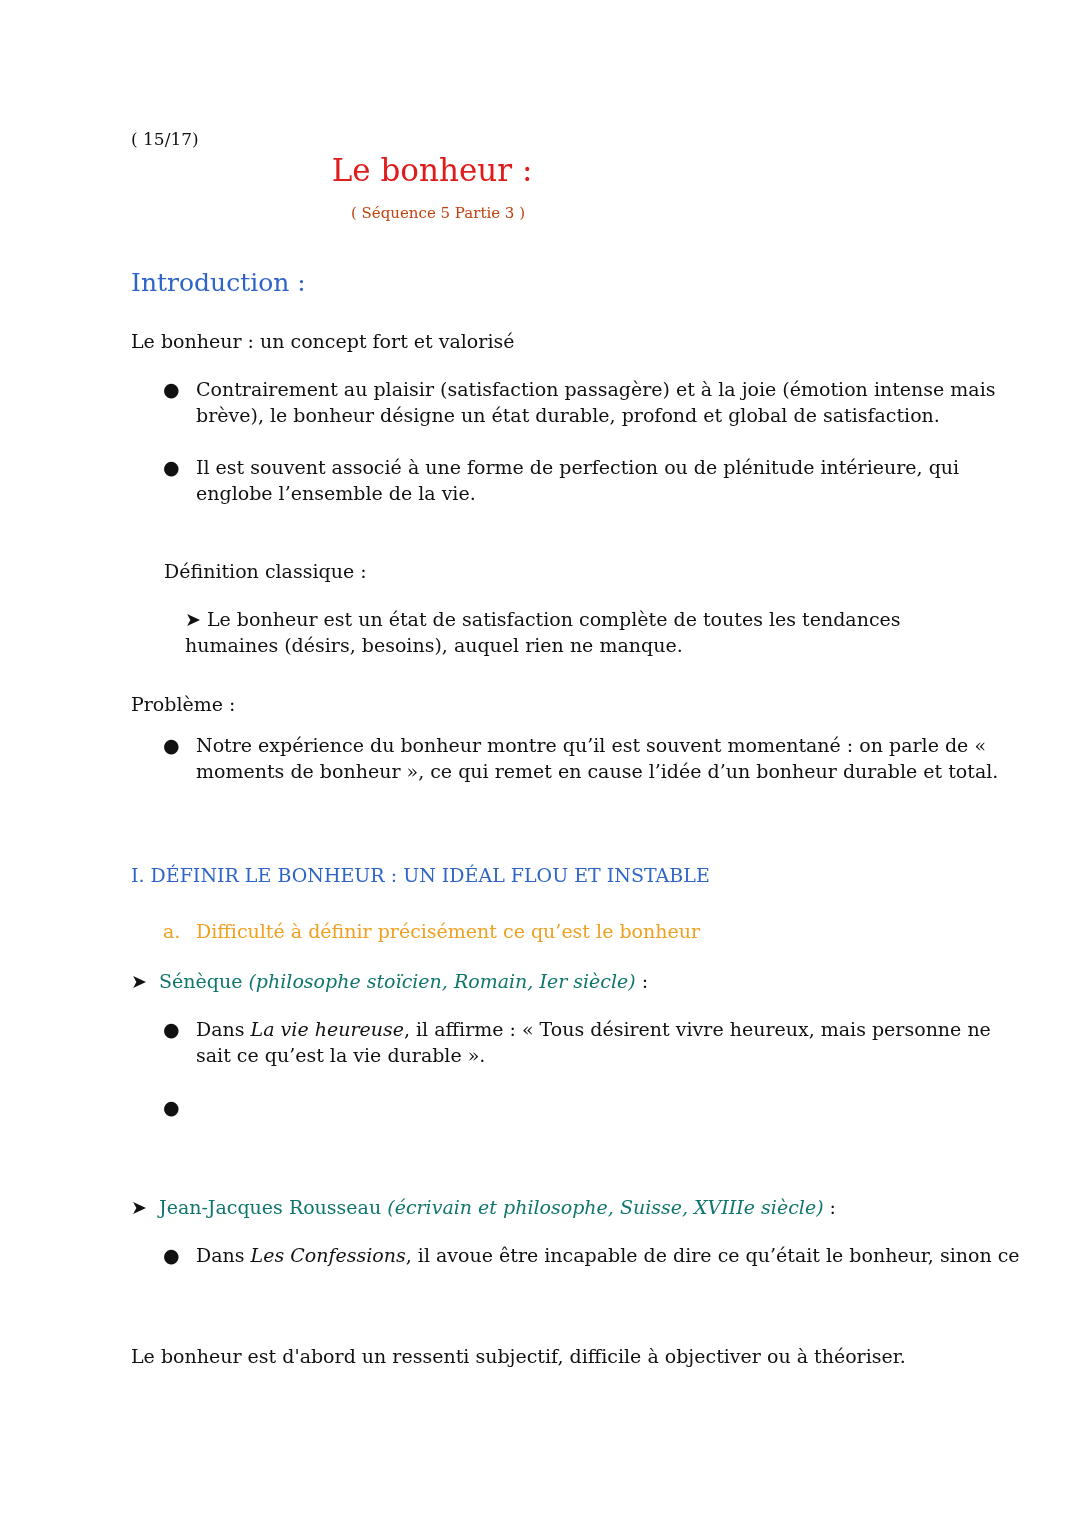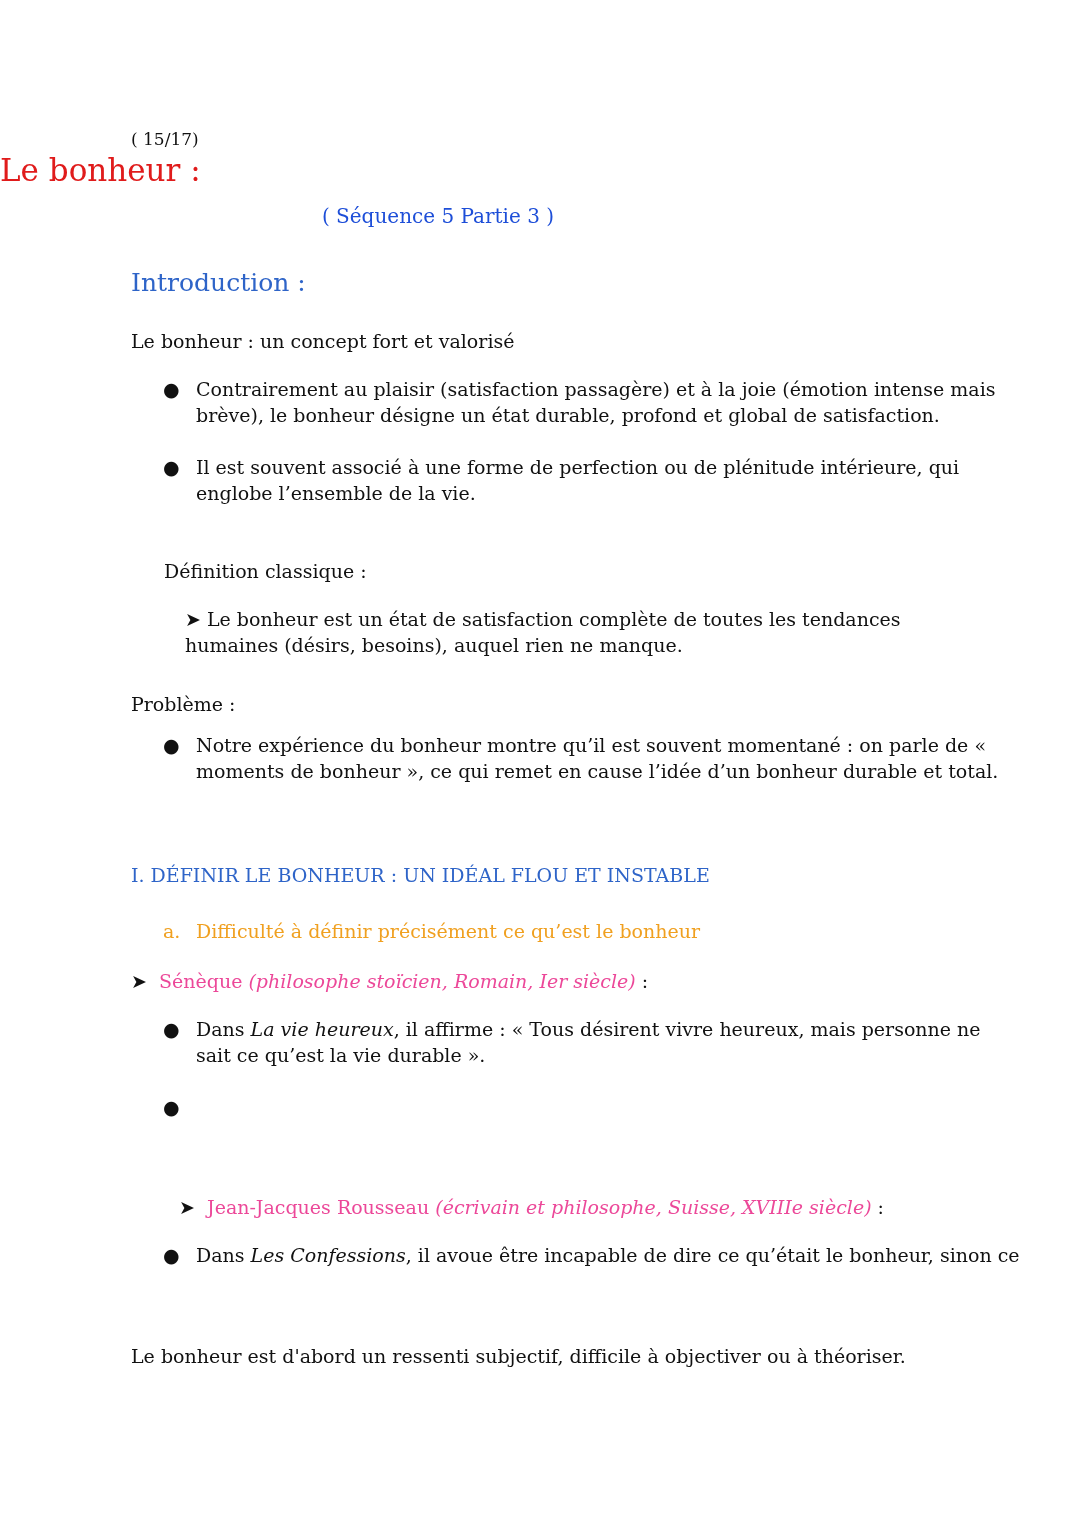--- a/index.html
+++ b/index.html
@@ -1,32 +1,32 @@
 <!DOCTYPE html>
 <html><head>
 <meta charset="utf-8">
 <style>
   html, body { margin: 0; padding: 0; background: #ffffff; }
   body { width: 1080px; height: 1525px; position: relative; overflow: hidden;
          font-family: "DejaVu Serif", "Liberation Serif", serif; color: #111111; }
   .abs { position: absolute; white-space: nowrap; }
   .txt { font-size: 19px; line-height: 26px; }
   .page-num { left: 131px; top: 129px; font-size: 17px; }
-  .title { left: 0; width: 864px; top: 152px; font-size: 31px; color: #e01b1b; padding-left: 0; }
+  .title { left: 0; width: 864px; text-align: center; top: 152px; font-size: 31px; color: #e01b1b; padding-left: 0; }
   .title-inner { display: inline-block; margin-left: 0; position: relative; left: 0; }
-  .subtitle { left: 0; width: 876px; text-align: center; top: 204px; font-size: 20px; color: #1d4ed8; }
+  .subtitle { left: 0; width: 876px; text-align: center; top: 204px; font-size: 15px; color: #c2410c; }
   .h-intro { left: 131px; top: 268px; font-size: 25px; color: #2e64c8; }
   .h-section { left: 131px; top: 864px; font-size: 19px; color: #2e64c8; }
   .h-sub { left: 163px; top: 920px; font-size: 19px; color: #f0a020; }
   .h-sub .lbl { display: inline-block; width: 33px; }
   .bullet-row { position: absolute; left: 163px; font-size: 19px; line-height: 26px; }
   .bullet-row .dot { position: absolute; left: 0; top: 0; width: 20px; }
   .bullet-row .btxt { position: absolute; left: 33px; top: 0; white-space: nowrap; }
   .arrow-row { position: absolute; left: 131px; font-size: 19px; line-height: 26px; white-space: nowrap; }
-  .author { color: #ec4899; }
+  .author { color: #0f766e; }
   .def-block { left: 185px; top: 606px; font-size: 19px; line-height: 26px; }
 </style>
 </head>
 <body>
 
 <div class="abs page-num">( 15/17)</div>
 <div class="abs title"><span class="title-inner">Le bonheur :</span></div>
 <div class="abs subtitle">( Séquence 5  Partie 3 )</div>
 
 <div class="abs h-intro">Introduction :</div>
@@ -59,28 +59,28 @@
   <span class="lbl">a.</span><span>Difficulté à définir précisément ce qu’est le bonheur</span>
 </div>
 
 <div class="arrow-row" style="top:968px;">
   <span>➤</span>&nbsp;
   <span class="author">Sénèque</span>
   <i class="author">(philosophe stoïcien, Romain, Ier siècle)</i><span> :</span>
 </div>
 <div class="bullet-row" style="top:1016px;">
   <span class="dot">●</span>
-  <span class="btxt"><span>Dans </span><i>La vie heureux</i><span>, il affirme : « Tous désirent vivre heureux, mais personne ne</span><br><span>sait ce qu’est la vie durable ».</span></span>
+  <span class="btxt"><span>Dans </span><i>La vie heureuse</i><span>, il affirme : « Tous désirent vivre heureux, mais personne ne</span><br><span>sait ce qu’est la vie durable ».</span></span>
 </div>
 <div class="bullet-row" style="top:1094px;">
   <span class="dot">●</span>
   <span class="btxt"><br></span>
 </div>
 
-<div class="arrow-row" style="top:1194px;margin-left:48px;">
+<div class="arrow-row" style="top:1194px;">
   <span>➤</span>&nbsp;
   <span class="author">Jean-Jacques Rousseau</span>
   <i class="author">(écrivain et philosophe, Suisse, XVIIIe siècle)</i><span> :</span>
 </div>
 <div class="bullet-row" style="top:1242px;">
   <span class="dot">●</span>
   <span class="btxt"><span>Dans </span><i>Les Confessions</i><span>, il avoue être incapable de dire ce qu’était le bonheur, sinon ce</span><br></span>
 </div>
 
 <div class="abs txt" style="left:131px; top:1343px;">Le bonheur est d'abord un ressenti subjectif, difficile à objectiver ou à théoriser.</div>

